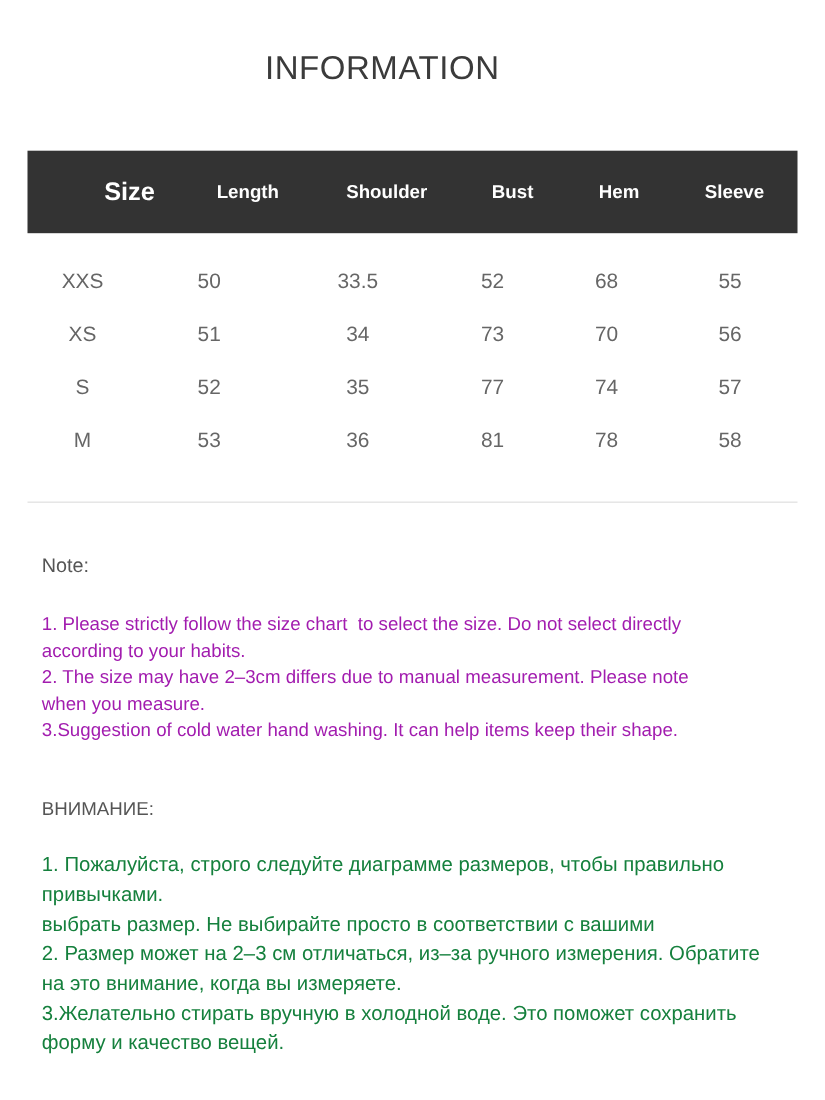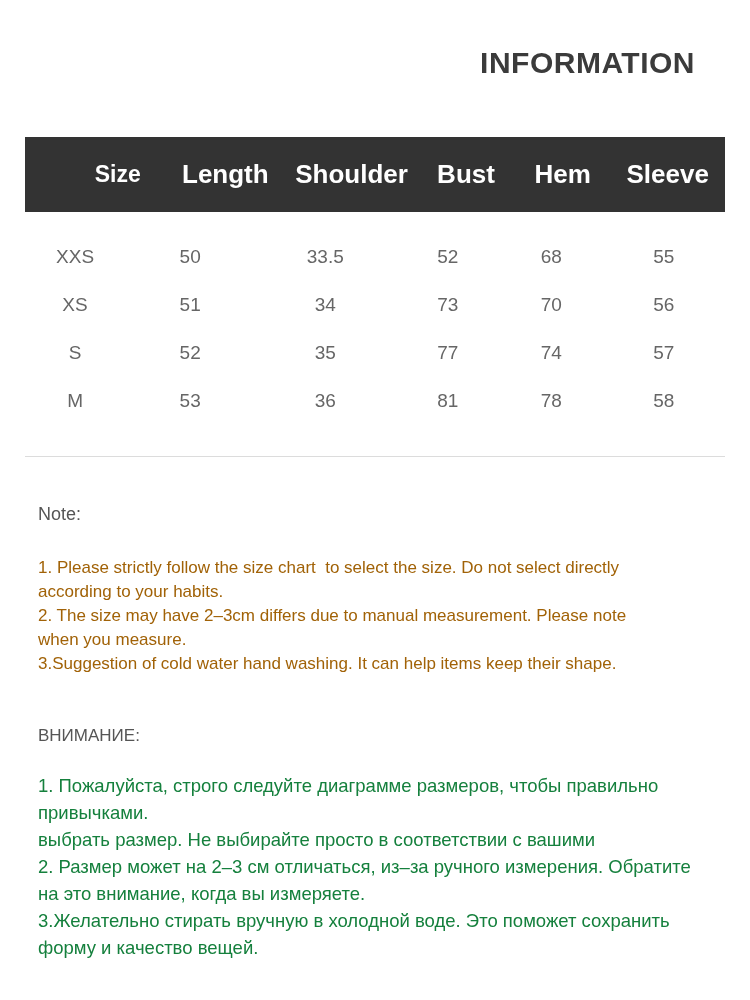--- a/index.html
+++ b/index.html
@@ -15,44 +15,44 @@
     position: relative;
     width: 750px;
     height: 1000px;
     background: #ffffff;
   }
   .page-title {
     position: absolute;
     top: 46px;
     left: 0;
     width: 695px;
-    text-align: right;
+    text-align: center;
     font-size: 30px;
-    font-weight: bold;
+    font-weight: normal;
     letter-spacing: 0.5px;
     color: #3b3b3b;
   }
   .size-table {
     position: absolute;
     top: 137px;
     left: 25px;
     width: 700px;
   }
   .thead {
     display: flex;
     align-items: center;
     height: 75px;
     background: #333333;
     padding-left: 46px;
   }
   .th {
     color: #ffffff;
     text-align: center;
     font-weight: bold;
-    font-size: 26px;
+    font-size: 17px;
   }
   .th.col-0 { font-size: 23px; }
   .col-0 { width: 14.3%; }
   .col-1 { width: 18.6%; }
   .col-2 { width: 20.0%; }
   .col-3 { width: 15.0%; }
   .col-4 { width: 14.6%; }
   .col-5 { width: 17.5%; }
   .tbody { padding-top: 21px; }
   .tr {
@@ -79,21 +79,21 @@
     left: 38px;
     font-size: 18px;
     color: #555555;
   }
   .note-lines {
     position: absolute;
     top: 556px;
     left: 38px;
     font-size: 17px;
     line-height: 24px;
-    color: #a16207;
+    color: #a21caf;
   }
   .note-lines .text-line { white-space: pre; }
   .attention-heading {
     position: absolute;
     top: 726px;
     left: 38px;
     font-size: 17px;
     color: #555555;
   }
   .attention-lines {

